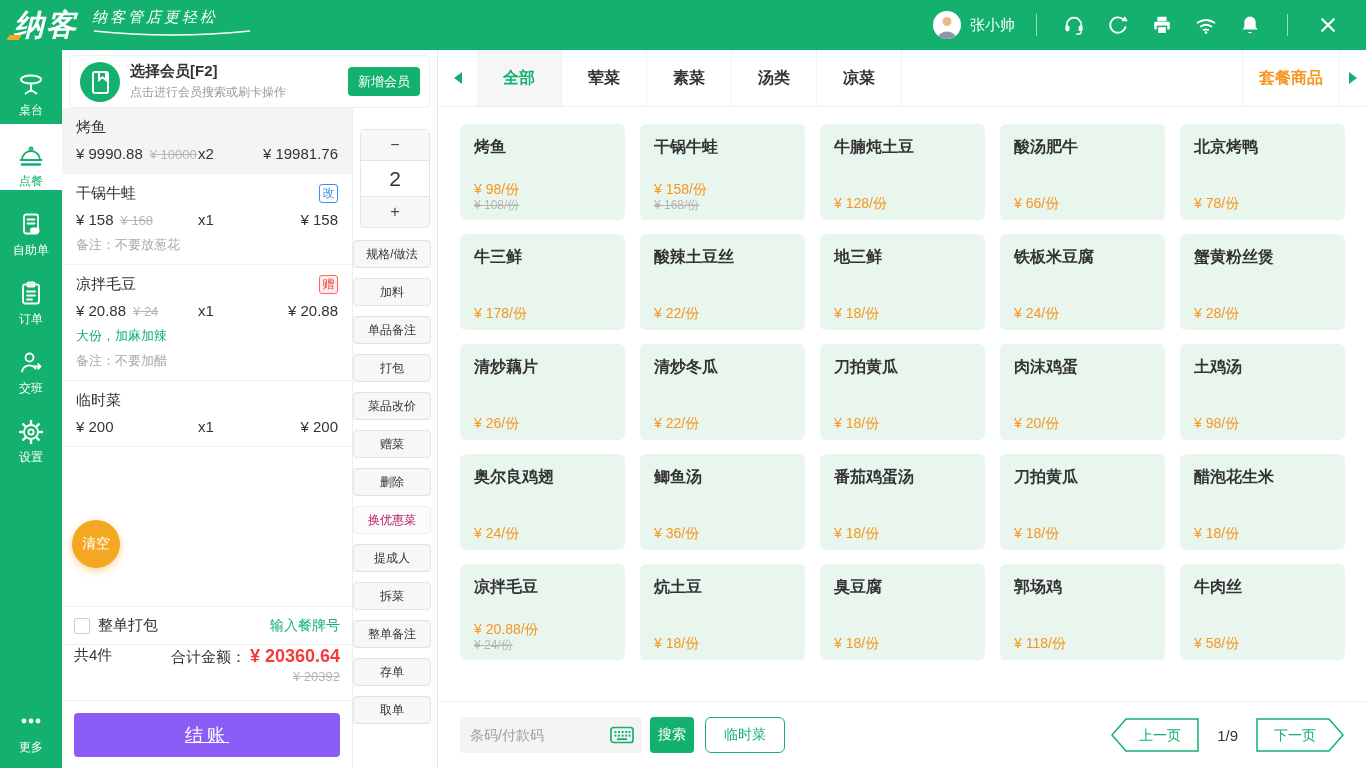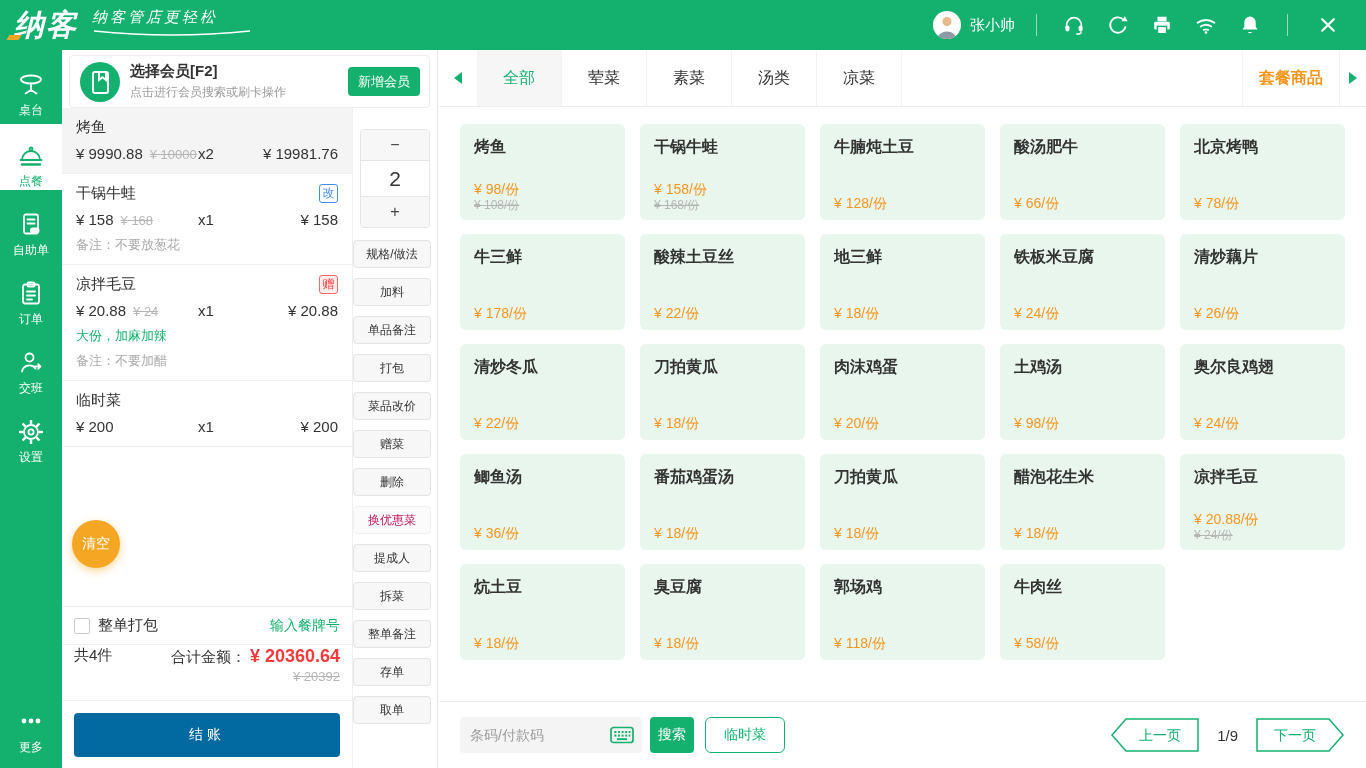--- a/index.html
+++ b/index.html
@@ -65,21 +65,21 @@
 
   .totals-row { border-top:1px solid #f0f0f0; flex:0 0 56px; display:flex; align-items:flex-start; padding:1px 12px; }
   .count-label { font-size:15px; color:#333; }
   .totals-right { margin-left:auto; text-align:right; }
   .totals-line1 { display:flex; align-items:baseline; justify-content:flex-end; }
   .total-label { font-size:15px; color:#333; }
   .total-value { font-size:18px; font-weight:bold; color:#F43B3B; margin-left:4px; }
   .total-orig { font-size:13px; color:#b5b5b5; text-decoration:line-through; margin-top:2px; }
 
   .checkout-wrap { border-top:1px solid #f0f0f0; flex:0 0 68px; display:flex; align-items:center; padding:0 12px; }
-  .checkout-btn { width:100%; height:44px; background:#0369a1; color:#fff; border:none; border-radius:4px; font-size:14px; letter-spacing:4px; cursor:pointer; font-family:inherit; }
+  .checkout-btn { width:100%; height:44px; background:#8b5cf6; color:#fff; border:none; border-radius:4px; font-size:18px; letter-spacing:4px; cursor:pointer; font-family:inherit;text-decoration:underline; }
 
   
   .actions-col { width:85px; border-left:1px solid #efefef; padding-top:21px; display:flex; flex-direction:column; align-items:center; flex:0 0 85px; }
   .stepper { width:70px; border:1px solid #e5e5e5; border-radius:4px; overflow:hidden; margin-bottom:12px; }
   .step-btn { width:100%; height:30px; background:#f7f7f7; border:none; font-size:16px; color:#444; cursor:pointer; font-family:inherit; }
   .step-qty { width:100%; height:37px; background:#fff; border-top:1px solid #e5e5e5; border-bottom:1px solid #e5e5e5; display:flex; align-items:center; justify-content:center; font-size:21px; color:#333; }
   .act-btn { width:78px; height:28px; margin-bottom:10px; background:#f7f7f7; border:1px solid #e3e3e3; border-radius:4px; font-size:12px; color:#333; cursor:pointer; font-family:inherit; padding:0 2px; }
   .act-btn.disabled { color:#be185d; background:#fbfbfb; border-color:#efefef; cursor:default; }
 
   
@@ -360,21 +360,21 @@
   </div>
 </div>
 
 <div class="right-panel">
   <div class="tabs-bar">
     <div class="tab-arrow">
       <svg width="12" height="14" viewBox="0 0 12 14">
           <polygon points="10,1 2,7 10,13" fill="#14B16E"></polygon>
         </svg>
     </div>
-    <div id="tabs" style="display: flex;">
+    <div id="tabs" style="display: flex; font-weight: bold;">
         <div class="cat-tab active">全部</div>
         <div class="cat-tab">荤菜</div>
         <div class="cat-tab">素菜</div>
         <div class="cat-tab">汤类</div>
         <div class="cat-tab">凉菜</div>
       </div>
     <div class="tabs-spacer"></div>
     <div class="combo-tab">套餐商品</div>
     <div class="tab-arrow right">
       <svg width="12" height="14" viewBox="0 0 12 14">
@@ -431,20 +431,26 @@
       <div class="menu-card">
         <div class="card-name">地三鲜</div>
         <div>
           <div class="card-price">¥ 18/份</div>
         </div>
       </div>
       <div class="menu-card">
         <div class="card-name">铁板米豆腐</div>
         <div>
           <div class="card-price">¥ 24/份</div>
+        </div>
+      </div>
+      <div class="menu-card">
+        <div class="card-name">蟹黄粉丝煲</div>
+        <div>
+          <div class="card-price">¥ 28/份</div>
         </div>
       </div>
       <div class="menu-card">
         <div class="card-name">清炒藕片</div>
         <div>
           <div class="card-price">¥ 26/份</div>
         </div>
       </div>
       <div class="menu-card">
         <div class="card-name">清炒冬瓜</div>

